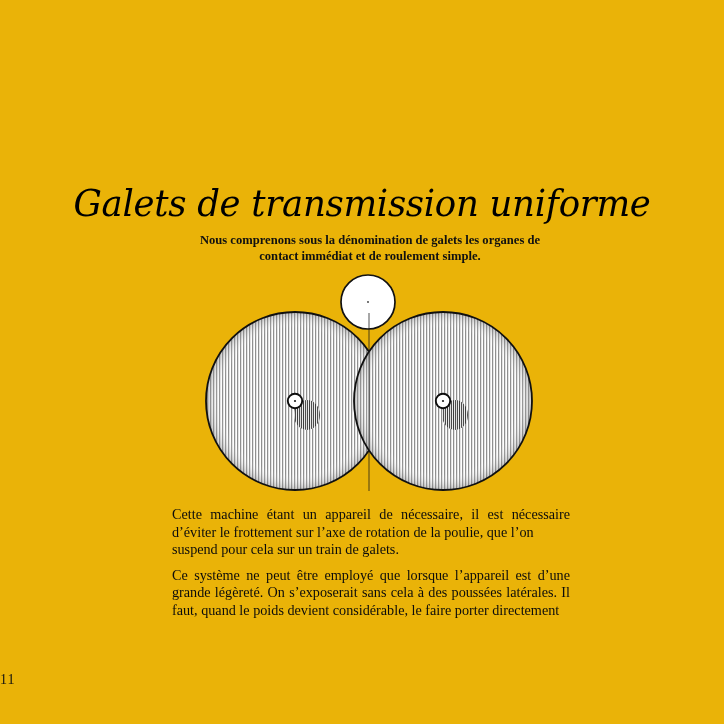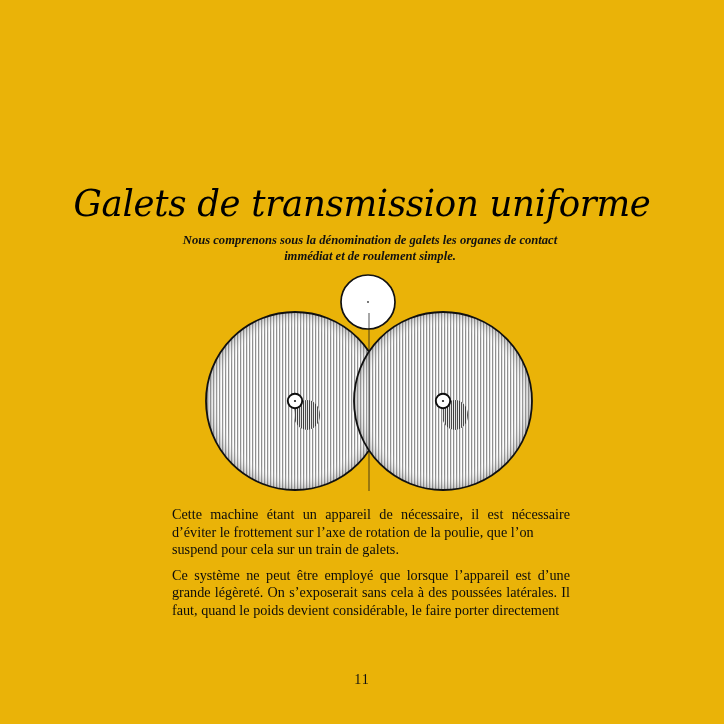--- a/index.html
+++ b/index.html
@@ -41,21 +41,20 @@
   }
 
   
   .subtitle {
     position: absolute;
     left: 182px;
     width: 376px;
     top: 219px;
     text-align: center;
     font-family: "Liberation Serif", "DejaVu Serif", serif;
-    font-style: italic;
     font-weight: 700;
     font-size: 12.6px;
     line-height: 16px;
     color: #111111;
   }
 
   
   .figure {
     position: absolute;
     left: 195px;
@@ -104,21 +103,20 @@
   }
   .para + .para { margin-top: 8px; }
   .para .lastline { display: block; }
 
   
   .folio {
     position: absolute;
     left: 0;
     right: 0;
     top: 672px;
-    text-align: center;
     font-size: 14px;
     letter-spacing: 1px;
     color: #111;
   }
 </style>
 </head>
 <body>
 
 <div class="page">
 

